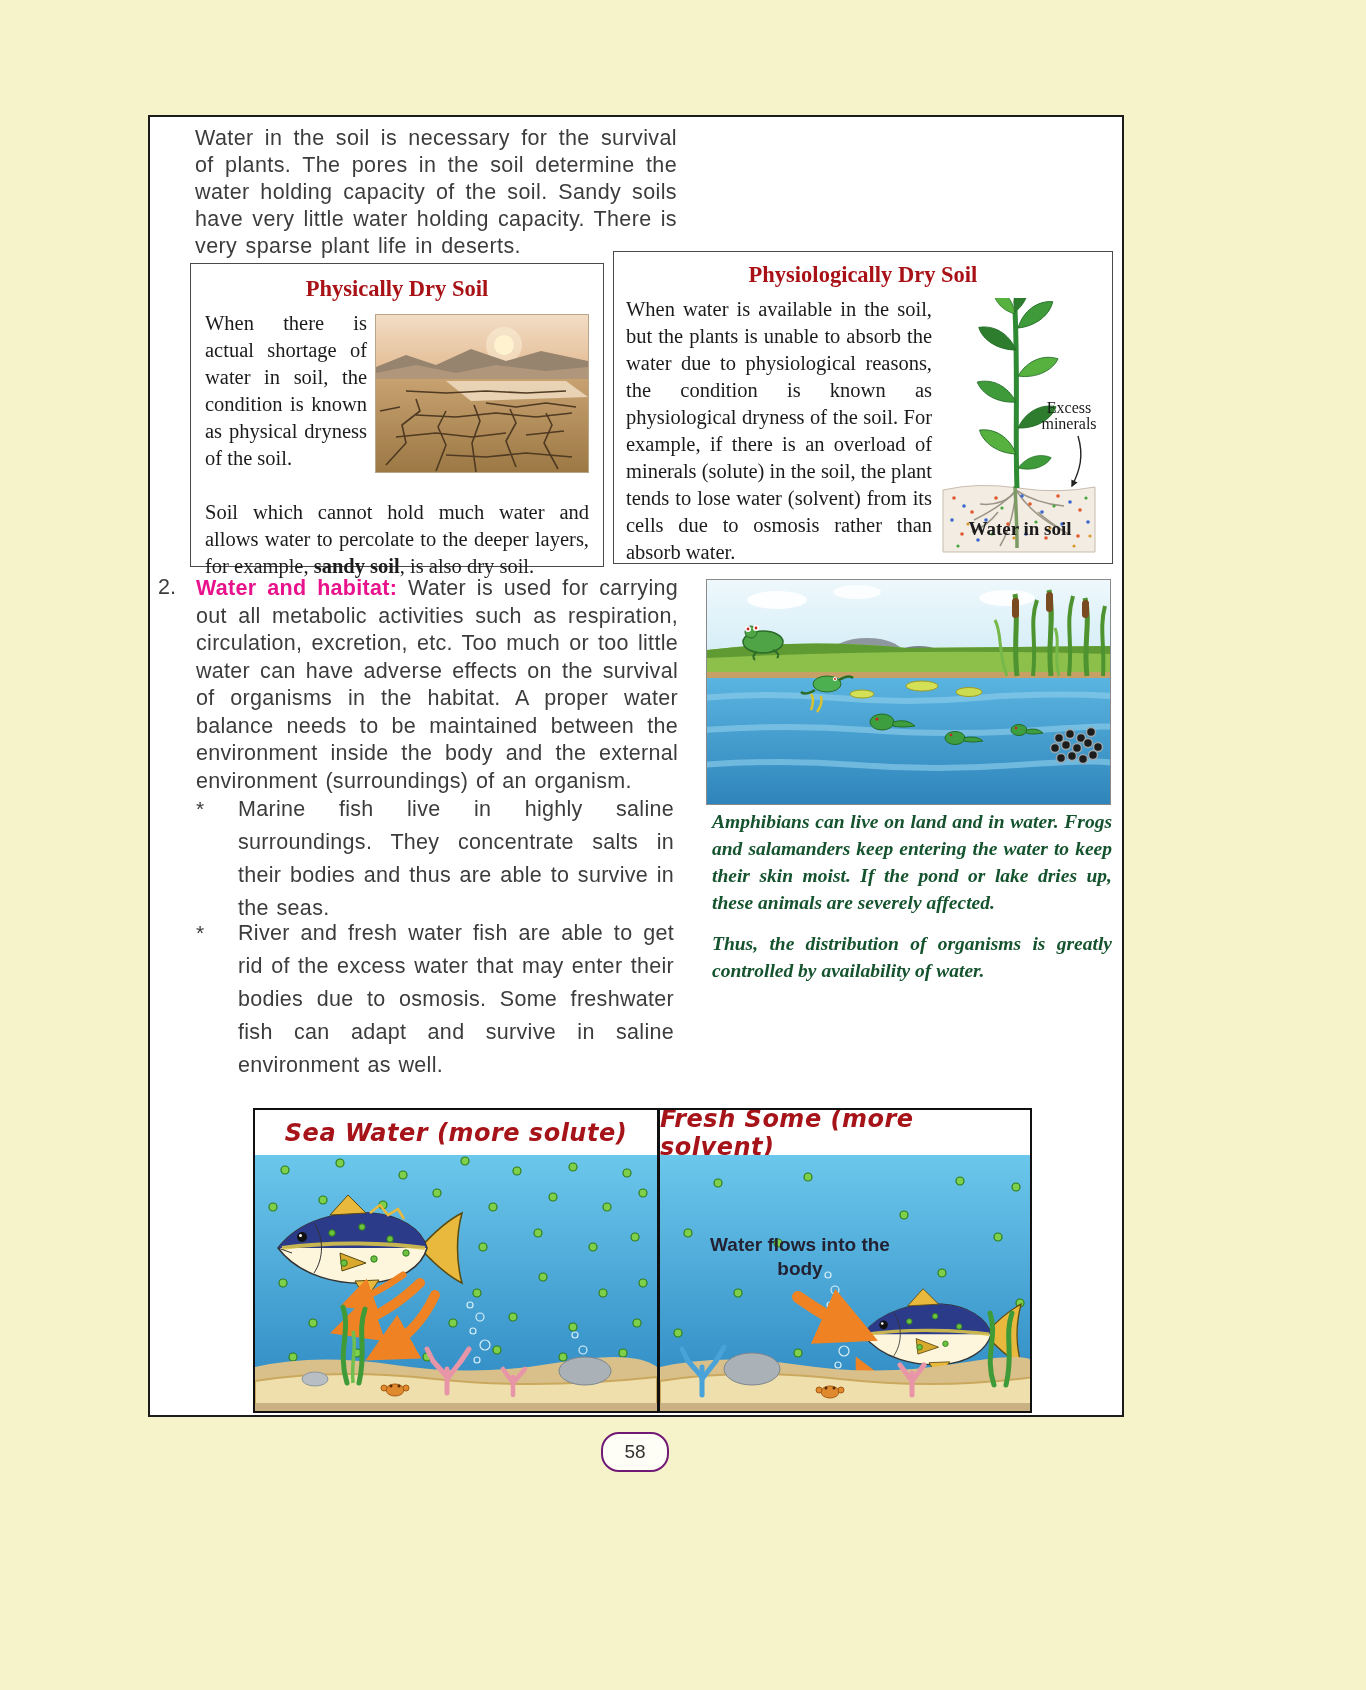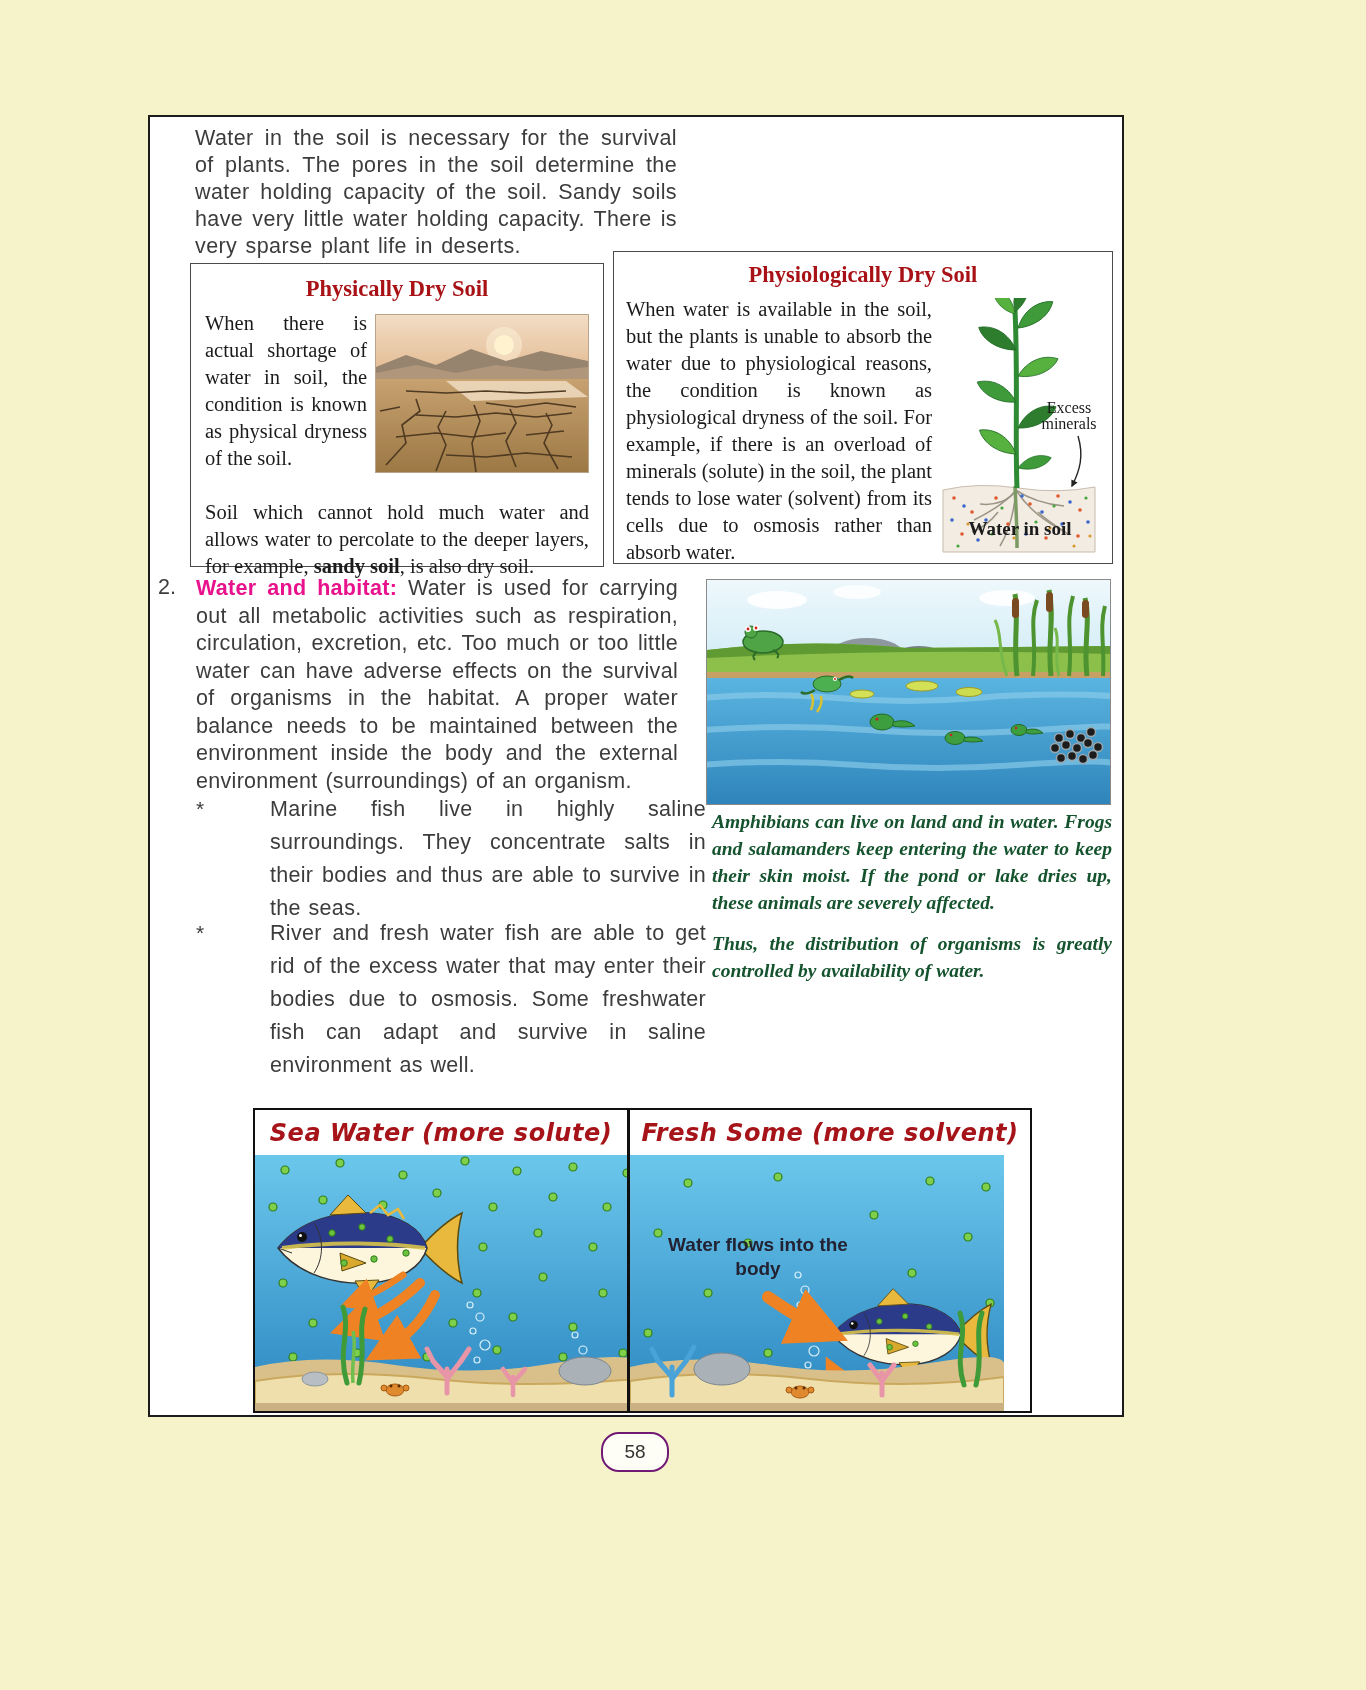--- a/index.html
+++ b/index.html
@@ -15,35 +15,35 @@
   .dryphoto{float:right;width:212px;height:157px;margin:4px 0 4px 8px;border:1px solid #b9a58a;}
   .plantwrap{float:right;position:relative;width:162px;height:258px;margin:2px 0 0 6px;}
   .plantlabel{position:absolute;right:0px;top:102px;width:62px;font-family:"Liberation Serif",serif;font-size:16px;line-height:16px;color:#1b1b1b;text-align:center;}
   .waterlabel{position:absolute;left:22px;bottom:14px;width:120px;font-family:"Liberation Serif",serif;font-weight:bold;font-size:19px;color:#1b1b1b;text-align:center;}
   .sec2{position:absolute;left:8px;top:458px;width:522px;}
   .sec2num{position:absolute;left:0px;top:0px;width:34px;font-size:21.5px;color:#3c3c3c;}
   .sec2text{position:absolute;left:38px;top:0px;width:482px;font-size:21.5px;line-height:27.5px;text-align:justify;letter-spacing:.3px;word-spacing:1.5px;}
   .sec2head{color:#e8128c;font-weight:bold;}
   .bullet{position:absolute;width:474px;}
   .bmark{position:absolute;left:46px;top:4px;font-size:21px;color:#3c3c3c;}
-  .btext{position:absolute;left:88px;top:0px;width:436px;font-size:21.5px;line-height:33px;text-align:justify;letter-spacing:.3px;word-spacing:1.5px;color:#3c3c3c;margin-left:32px;}
+  .btext{position:absolute;left:88px;top:0px;width:436px;font-size:21.5px;line-height:33px;text-align:justify;letter-spacing:.3px;word-spacing:1.5px;color:#3c3c3c;}
   .pondfig{position:absolute;left:556px;top:462px;width:403px;height:224px;border:1px solid #8a8a8a;overflow:hidden;background:#bfe3f2;}
   .caption{position:absolute;left:562px;top:691px;width:400px;font-family:"Liberation Serif",serif;font-weight:bold;font-style:italic;font-size:19.5px;line-height:27px;text-align:justify;color:#14532d;}
   .caption .cp2{margin-top:14px;}
   .aqua{position:absolute;left:103px;top:991px;width:779px;height:305px;border:2.5px solid #101010;box-sizing:border-box;display:flex;background:#fff;}
   .panel{position:relative;height:100%;overflow:hidden;}
-  .panelL{width:372px;}
+  .panelL{width:402px;}
   .panelR{flex:1;}
   .pdivider{width:3px;background:#101010;height:100%;}
   .ptitle{height:45px;display:flex;align-items:center;justify-content:center;background:#ffffff;font-family:"DejaVu Sans",sans-serif;font-style:italic;font-weight:bold;font-size:24px;color:#a61318;letter-spacing:.5px;}
   .pwater{position:relative;width:100%;height:255px;}
   .pwater svg{position:absolute;left:0;top:0;}
   .fishlabel{position:absolute;font-size:19px;font-weight:bold;color:#223;text-align:center;line-height:24px;font-family:"Liberation Sans",sans-serif;}
   .flabL{left:152px;top:104px;width:216px;}
-  .flabR{left:16px;top:78px;width:224px;}
+  .flabR{left:28px;top:78px;width:224px;}
   .pagenum{position:absolute;left:601px;top:1432px;width:64px;height:36px;background:#fffef6;border:2px solid #701a75;border-radius:18px;display:flex;align-items:center;justify-content:center;font-size:19px;color:#333;}
 </style>
 </head>
 <body>
 
 <div class="page">
   <div class="frame">
 
     <div class="intro sans">Water in the soil is necessary for the survival of plants. The pores in the soil determine the water holding capacity of the soil. Sandy soils have very little water holding capacity. There is very sparse plant life in deserts.</div>
 

